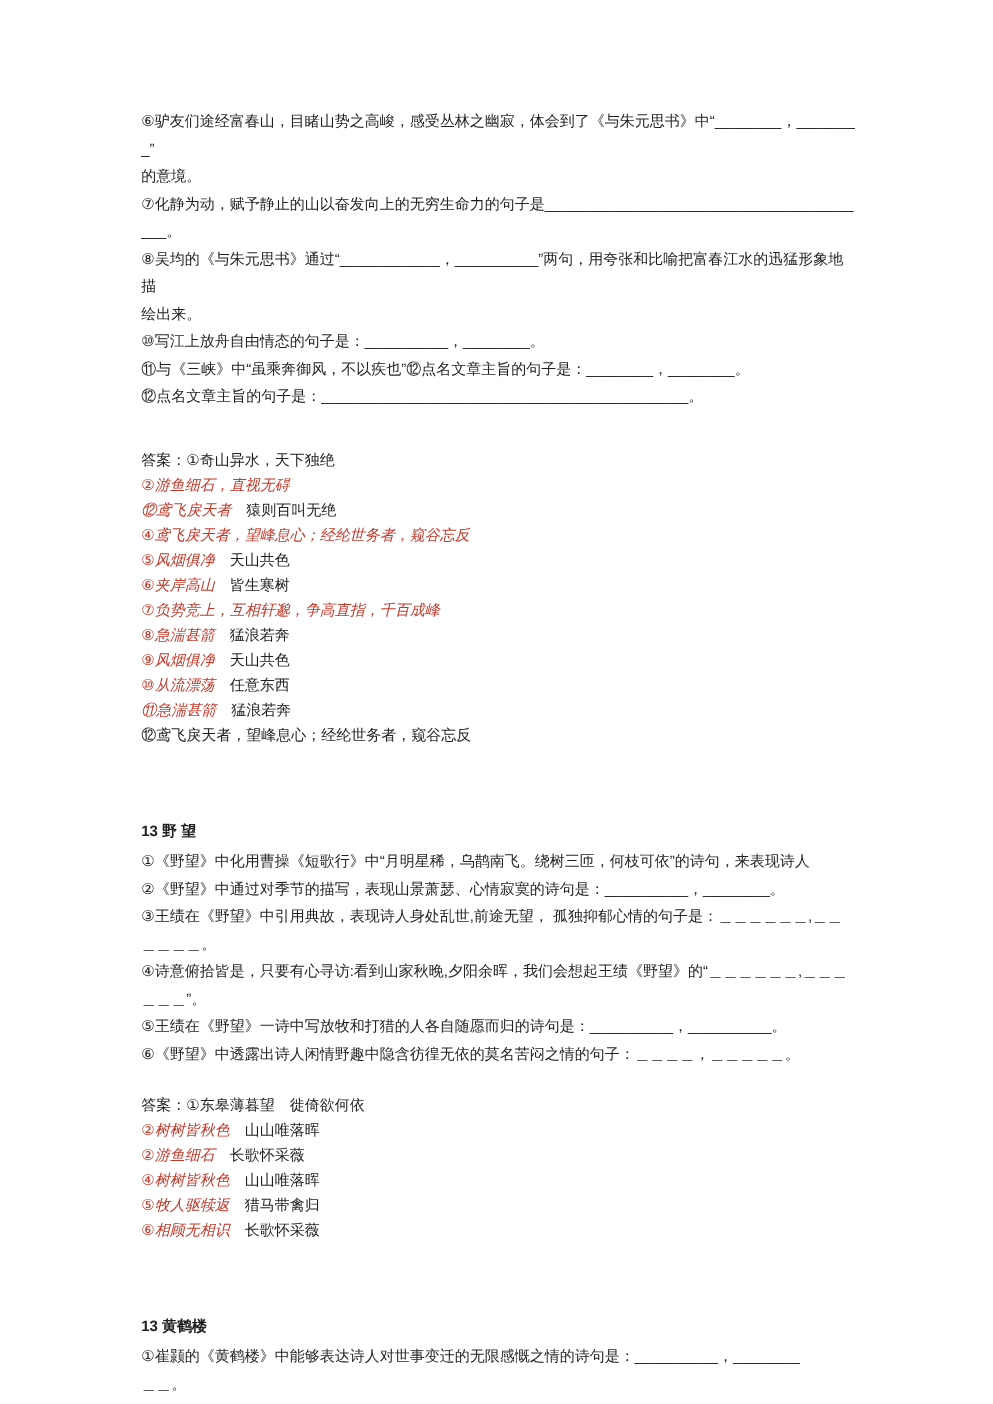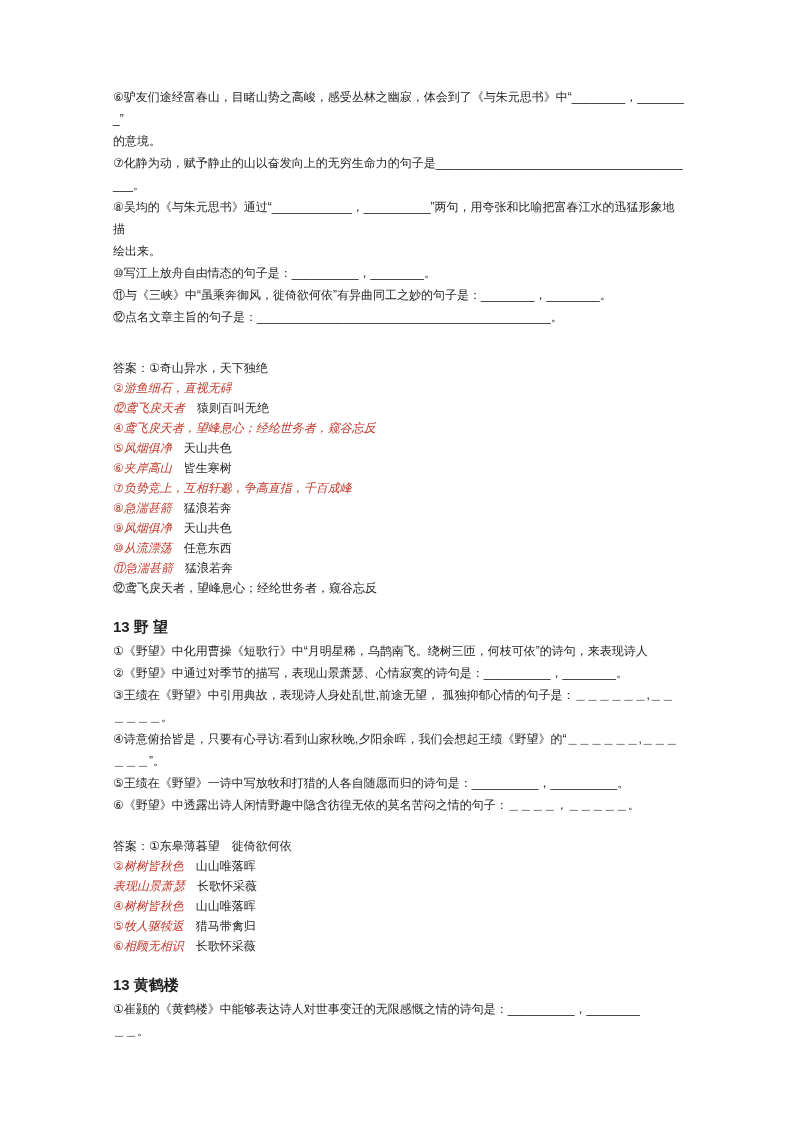--- a/index.html
+++ b/index.html
@@ -22,39 +22,40 @@
   }
   .line {
     white-space: pre-wrap;
     word-break: break-all;
   }
   .q   { line-height: 22px; }
   .ans { line-height: 20px; }
   .heading {
     line-height: 26px;
     font-weight: bold;
-    font-size: 15px;
+    font-size: 12px;
     color: #111111;
+    margin-top: 38px;
   }
   .seg-black { color: #1f1f1f; }
   .seg-red   { color: var(--red-color, #c0392b); font-style: italic; }
   .spacer { width: 100%; }
 </style>
 </head>
 <body style="background: rgb(255, 255, 255);">
 
 <div class="page">
   <div>
       <div class="line q"><span class="seg-black">⑥驴友们途经富春山，目睹山势之高峻，感受丛林之幽寂，体会到了《与朱元思书》中“________，________”</span></div>
       <div class="line q"><span class="seg-black">的意境。</span></div>
       <div class="line q"><span class="seg-black">⑦化静为动，赋予静止的山以奋发向上的无穷生命力的句子是________________________________________。</span></div>
       <div class="line q"><span class="seg-black">⑧吴均的《与朱元思书》通过“____________，__________”两句，用夸张和比喻把富春江水的迅猛形象地描</span></div>
       <div class="line q"><span class="seg-black">绘出来。</span></div>
       <div class="line q"><span class="seg-black">⑩写江上放舟自由情态的句子是：__________，________。</span></div>
-      <div class="line q"><span class="seg-black">⑪与《三峡》中“虽乘奔御风，徙倚欲何依”有异曲同工之妙的句子是：________，________。</span></div>
+      <div class="line q"><span class="seg-black">⑪与《三峡》中“虽乘奔御风，不以疾也”⑫点名文章主旨的句子是：________，________。</span></div>
       <div class="line q"><span class="seg-black">⑫点名文章主旨的句子是：____________________________________________。</span></div>
       <div class="spacer" style="height: 30px;"></div>
       <div class="line ans"><span class="seg-black">答案：①奇山异水，天下独绝</span></div>
       <div class="line ans"><span class="seg-red">②游鱼细石，直视无碍</span></div>
       <div class="line ans"><span class="seg-red">⑫鸢飞戾天者</span><span class="seg-black">　猿则百叫无绝</span></div>
       <div class="line ans"><span class="seg-red">④鸢飞戾天者，望峰息心；经纶世务者，窥谷忘反</span></div>
       <div class="line ans"><span class="seg-red">⑤风烟俱净</span><span class="seg-black">　天山共色</span></div>
       <div class="line ans"><span class="seg-red">⑥夹岸高山</span><span class="seg-black">　皆生寒树</span></div>
       <div class="line ans"><span class="seg-red">⑦负势竞上，互相轩邈，争高直指，千百成峰</span></div>
       <div class="line ans"><span class="seg-red">⑧急湍甚箭</span><span class="seg-black">　猛浪若奔</span></div>
@@ -68,21 +69,21 @@
       <div class="line q"><span class="seg-black">②《野望》中通过对季节的描写，表现山景萧瑟、心情寂寞的诗句是：__________，________。</span></div>
       <div class="line q"><span class="seg-black">③王绩在《野望》中引用典故，表现诗人身处乱世,前途无望， 孤独抑郁心情的句子是：＿＿＿＿＿＿,＿＿</span></div>
       <div class="line q"><span class="seg-black">＿＿＿＿。</span></div>
       <div class="line q"><span class="seg-black">④诗意俯拾皆是，只要有心寻访:看到山家秋晚,夕阳余晖，我们会想起王绩《野望》的“＿＿＿＿＿＿,＿＿＿</span></div>
       <div class="line q"><span class="seg-black">＿＿＿”。</span></div>
       <div class="line q"><span class="seg-black">⑤王绩在《野望》一诗中写放牧和打猎的人各自随愿而归的诗句是：__________，__________。</span></div>
       <div class="line q"><span class="seg-black">⑥《野望》中透露出诗人闲情野趣中隐含彷徨无依的莫名苦闷之情的句子：＿＿＿＿，＿＿＿＿＿。</span></div>
       <div class="spacer" style="height: 20px;"></div>
       <div class="line ans"><span class="seg-black">答案：①东皋薄暮望　徙倚欲何依</span></div>
       <div class="line ans"><span class="seg-red">②树树皆秋色</span><span class="seg-black">　山山唯落晖</span></div>
-      <div class="line ans"><span class="seg-red">表现山景萧瑟</span><span class="seg-black">　长歌怀采薇</span></div>
+      <div class="line ans"><span class="seg-red">②游鱼细石</span><span class="seg-black">　长歌怀采薇</span></div>
       <div class="line ans"><span class="seg-red">④树树皆秋色</span><span class="seg-black">　山山唯落晖</span></div>
       <div class="line ans"><span class="seg-red">⑤牧人驱犊返</span><span class="seg-black">　猎马带禽归</span></div>
       <div class="line ans"><span class="seg-red">⑥相顾无相识</span><span class="seg-black">　长歌怀采薇</span></div>
       <div class="spacer" style="height: 16px;"></div>
       <div class="line heading"><span class="seg-black">13 黄鹤楼</span></div>
       <div class="line q"><span class="seg-black">①崔颢的《黄鹤楼》中能够表达诗人对世事变迁的无限感慨之情的诗句是：__________，________</span></div>
       <div class="line q"><span class="seg-black">＿＿。</span></div>
     </div>
 </div>
 

